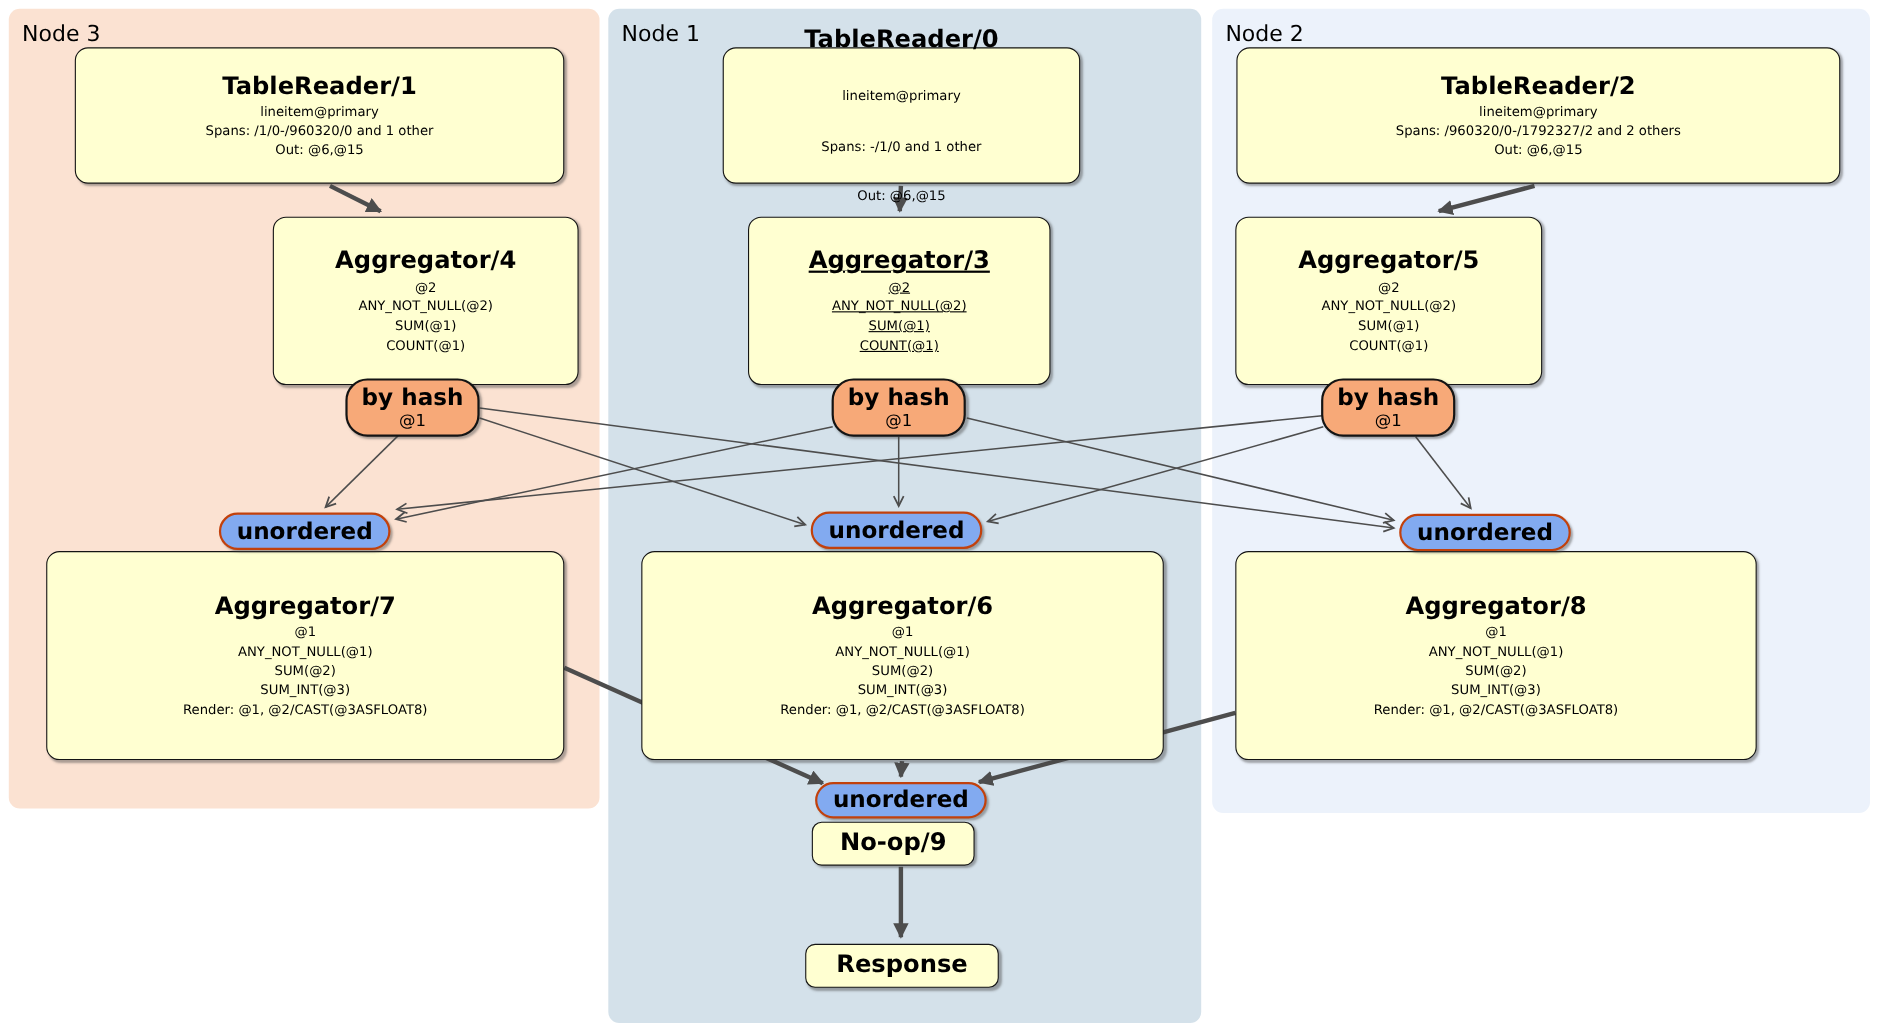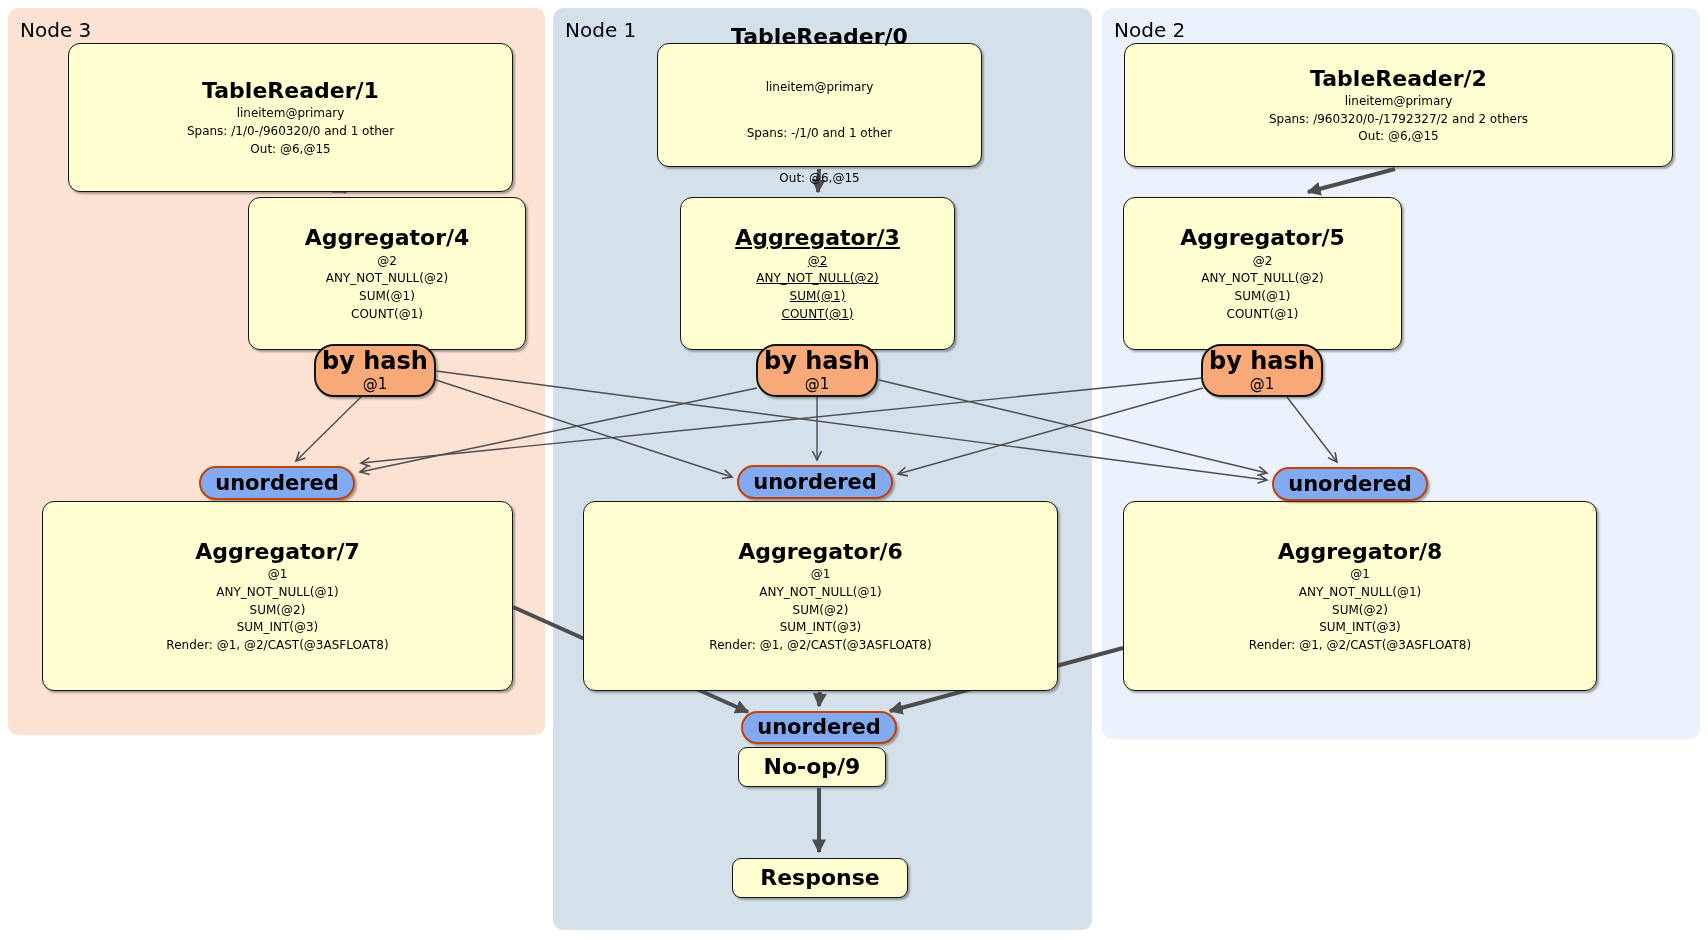--- a/index.html
+++ b/index.html
@@ -58,21 +58,21 @@
     position:absolute;
     background:#f7a978;
     border:2px solid #141414;
     border-radius:20px;
     box-shadow:2px 2px 2px rgba(70,70,70,0.45);
     display:flex;flex-direction:column;
     justify-content:center;align-items:center;
     z-index:3;
     box-sizing:border-box;
   }
-  .router-label{font-size:24px;font-weight:bold;line-height:1.1;}
+  .router-label{font-size:21px;font-weight:bold;line-height:1.1;}
   .router-detail{font-size:15px;line-height:1.2;}
   .sync{
     position:absolute;
     background:#82aaf0;
     border:2px solid #c2410c;
     border-radius:18px;
     box-shadow:2px 2px 2px rgba(70,70,70,0.45);
     display:flex;justify-content:center;align-items:center;
     z-index:3;
     box-sizing:border-box;
@@ -116,21 +116,21 @@
     <path d="M436,371 L1267,480" marker-end="url(#arrow-thin)"></path>
     <path d="M817,397 L817,460" marker-end="url(#arrow-thin)"></path>
     <path d="M757,388 L360,472" marker-end="url(#arrow-thin)"></path>
     <path d="M879,380 L1267,473" marker-end="url(#arrow-thin)"></path>
     <path d="M1203,388 L898,474" marker-end="url(#arrow-thin)"></path>
     <path d="M1202,378 L361,463" marker-end="url(#arrow-thin)"></path>
     <path d="M1287,397 L1337,462" marker-end="url(#arrow-thin)"></path>
   </g>
 </svg>
 
-<div class="pbox" style="left:68px;top:43px;width:445px;height:149px;">
+<div class="pbox" style="left:68px;top:43px;width:445px;height:124px;">
   <div class="box-title">TableReader/1</div>
   <div class="box-line">lineitem@primary</div>
   <div class="box-line">Spans: /1/0-/960320/0 and 1 other</div>
   <div class="box-line">Out: @6,@15</div>
 </div>
 <div class="pbox" style="left:657px;top:43px;width:325px;height:124px;gap:28px;">
   <div class="box-title">TableReader/0</div>
   <div class="box-line">lineitem@primary</div>
   <div class="box-line">Spans: -/1/0 and 1 other</div>
   <div class="box-line">Out: @6,@15</div>

